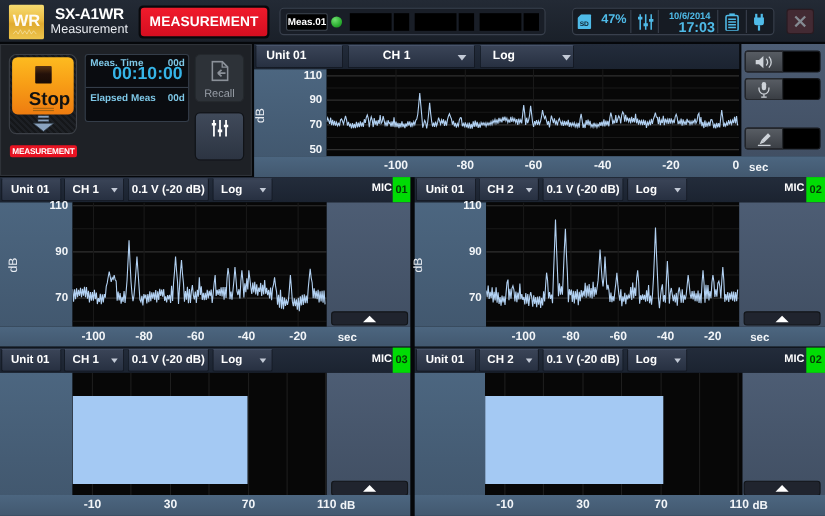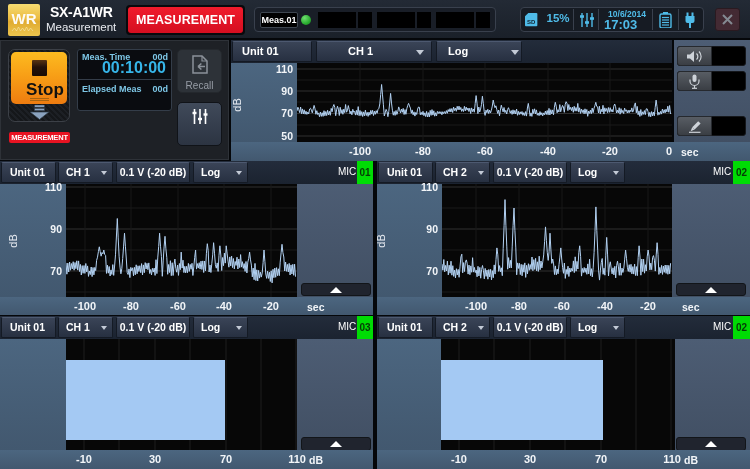--- a/index.html
+++ b/index.html
@@ -14,21 +14,21 @@
         border:1px solid #141a24;border-top-color:#4d5970;
         color:#fff;font-weight:bold;line-height:19px;}
   .caret{position:absolute;width:0;height:0;border-left:4px solid transparent;border-right:4px solid transparent;border-top:5px solid #c3cad6;top:8px;}
   .slate{background:linear-gradient(#4c6680,#42586f);}
   .slate2{background:linear-gradient(#4d5d74,#414f63);}
   .plot{background:#070707;}
   .axis{position:absolute;color:#f2f5f8;font-weight:bold;font-size:11px;transform:translateX(-50%);}
   .ylab{position:absolute;color:#f2f5f8;font-weight:bold;font-size:10.5px;text-align:right;width:30px;}
   .dbrot{position:absolute;color:#e8ecf2;font-size:11px;transform:rotate(-90deg);}
   .micgreen{position:absolute;background:#00dc04;color:#063b06;font-weight:bold;font-size:10px;text-align:center;}
-  .miclab{position:absolute;color:#fff;font-weight:normal;font-size:10px;}
+  .miclab{position:absolute;color:#fff;font-weight:bold;font-size:10px;}
   .upbtn{position:absolute;background:#20242e;border:1px solid #121519;border-radius:3px;}
   .uptri{position:absolute;width:0;height:0;border-left:6px solid transparent;border-right:6px solid transparent;border-bottom:6px solid #fff;}
 </style>
 </head>
 <body>
 <div id="app">
 
   <div class="abs" id="topbar"></div>
 
   <svg class="abs" style="left:8px;top:4px" width="32" height="32">
@@ -62,33 +62,33 @@
 
   <div class="abs" style="left:520px;top:7px;width:184px;height:25px;border:1px solid #39404d;border-radius:4px;background:#161b23;"></div>
   <div class="abs" style="left:573px;top:9px;width:1px;height:21px;background:#39404d;"></div>
   <div class="abs" style="left:598px;top:9px;width:1px;height:21px;background:#39404d;"></div>
   <div class="abs" style="left:652px;top:9px;width:1px;height:21px;background:#39404d;"></div>
   <div class="abs" style="left:678px;top:9px;width:1px;height:21px;background:#39404d;"></div>
   <svg class="abs" style="left:525px;top:13px" width="13" height="14" viewBox="0 0 13 14">
     <path d="M3.5 0 H12 a1 1 0 0 1 1 1 V13 a1 1 0 0 1 -1 1 H1 a1 1 0 0 1 -1 -1 V3.5 Z" fill="#4fbbe8" transform="scale(0.95)"></path>
     <text x="6.2" y="10.5" font-size="6" font-weight="bold" fill="#10222e" text-anchor="middle" font-family="Liberation Sans">SD</text>
   </svg>
-  <div class="abs" style="left:543px;top:12px;width:30px;text-align:center;color:#4fbbe8;font-weight:bold;font-size:11.5px;">15%</div>
+  <div class="abs" style="left:543px;top:12px;width:30px;text-align:center;color:#4fbbe8;font-weight:bold;font-size:11.5px;">47%</div>
   <svg class="abs" style="left:579px;top:12px" width="16" height="16" viewBox="0 0 16 16">
     <g stroke="#4fbbe8" stroke-width="1.4">
       <line x1="3" y1="1" x2="3" y2="15"></line>
         <line x1="8" y1="1" x2="8" y2="15"></line>
         <line x1="13" y1="1" x2="13" y2="15"></line>
       <line x1="1" y1="4.5" x2="5" y2="4.5" stroke-width="2.6"></line>
       <line x1="6" y1="10.5" x2="10" y2="10.5" stroke-width="2.6"></line>
       <line x1="11" y1="6.5" x2="15" y2="6.5" stroke-width="2.6"></line>
     </g>
   </svg>
   <div class="abs" style="left:604px;top:9px;width:46px;text-align:center;color:#4fbbe8;font-weight:bold;font-size:8.5px;">10/6/2014</div>
-  <div class="abs" style="left:604px;top:17px;width:46px;text-align:left;color:#4fbbe8;font-weight:bold;font-size:13px;">17:03</div>
+  <div class="abs" style="left:604px;top:17px;width:46px;text-align:right;color:#4fbbe8;font-weight:bold;font-size:13px;">17:03</div>
   <svg class="abs" style="left:659px;top:12px" width="13" height="16" viewBox="0 0 13 16">
     <rect x="4" y="0" width="5" height="2" fill="#4fbbe8"></rect>
     <rect x="1" y="2" width="11" height="14" rx="1.5" fill="none" stroke="#4fbbe8" stroke-width="1.4"></rect>
     <line x1="3" y1="5.5" x2="10" y2="5.5" stroke="#4fbbe8" stroke-width="1.2"></line>
     <line x1="3" y1="8" x2="10" y2="8" stroke="#4fbbe8" stroke-width="1.2"></line>
     <line x1="3" y1="10.5" x2="10" y2="10.5" stroke="#4fbbe8" stroke-width="1.2"></line>
     <line x1="3" y1="13" x2="10" y2="13" stroke="#4fbbe8" stroke-width="1.2"></line>
   </svg>
   <svg class="abs" style="left:684px;top:12px" width="12" height="16" viewBox="0 0 12 16">
     <rect x="2.5" y="0.5" width="2" height="4" fill="#4fbbe8"></rect>

